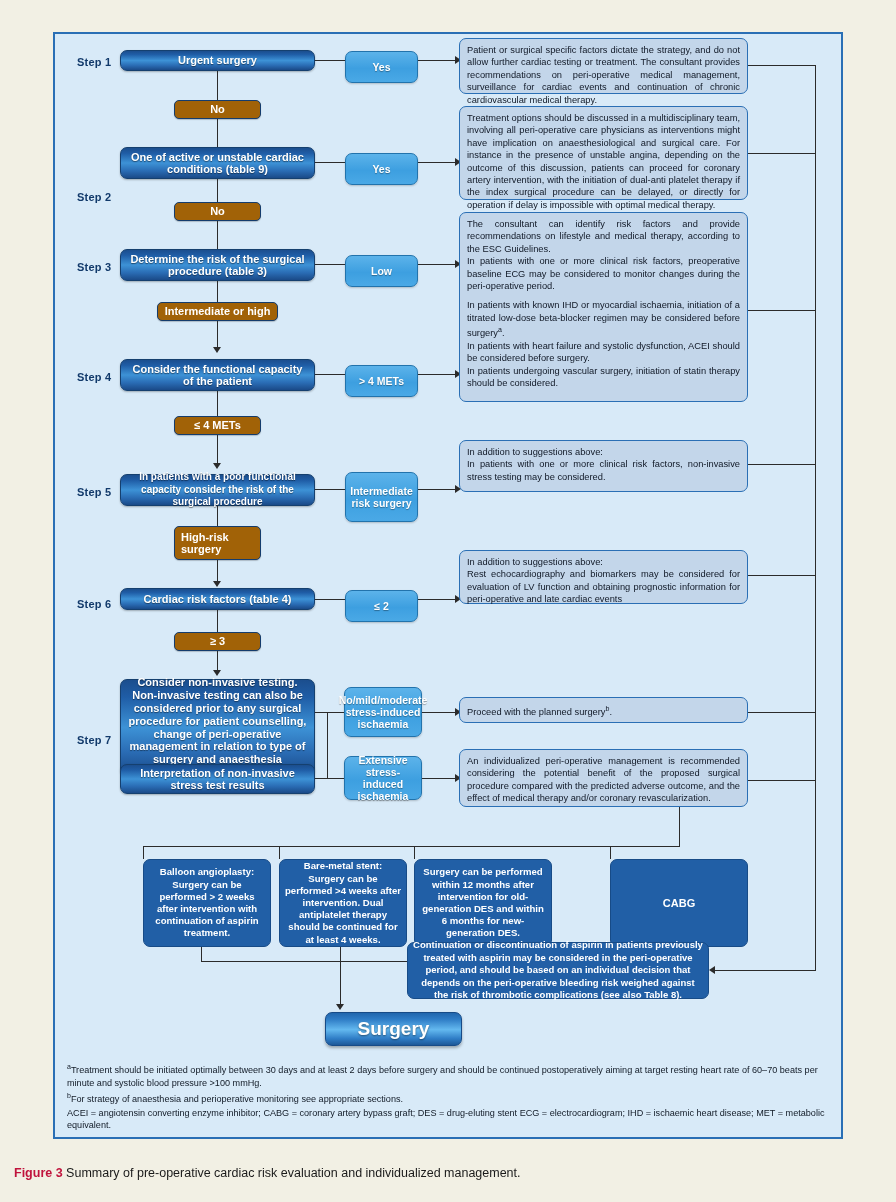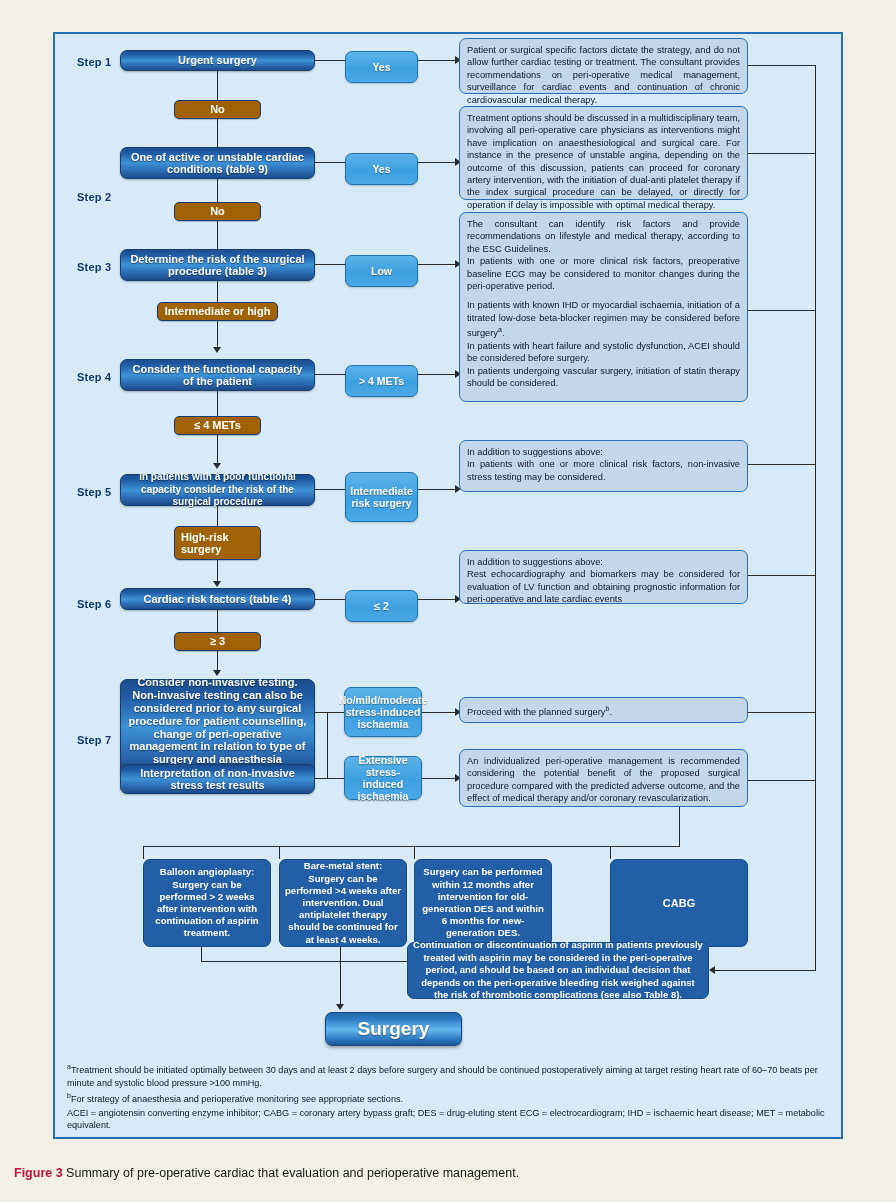--- a/index.html
+++ b/index.html
@@ -298,16 +298,16 @@
     <div style="position:absolute;left:12px;top:1027px;width:760px;font-size:9.1px;line-height:12.5px;color:#111a26;">
       <div><sup>a</sup><span>Treatment should be initiated optimally between 30 days and at least 2 days before surgery and should be continued postoperatively aiming at target resting heart rate of 60–70 beats per minute and systolic blood pressure &gt;100 mmHg.</span></div>
       <div style="margin-top:1px;"><sup>b</sup><span>For strategy of anaesthesia and perioperative monitoring see appropriate sections.</span></div>
       <div style="margin-top:1px;">ACEI = angiotensin converting enzyme inhibitor; CABG = coronary artery bypass graft; DES = drug-eluting stent ECG = electrocardiogram; IHD = ischaemic heart disease; MET = metabolic equivalent.</div>
     </div>
 
   </div>
 
   <div class="caption">
     <span class="fig">Figure 3</span>
-    <span>Summary of pre-operative cardiac that evaluation and perioperative management.</span>
+    <span>Summary of pre-operative cardiac risk evaluation and individualized management.</span>
   </div>
 
 </div>
 
 </body></html>

